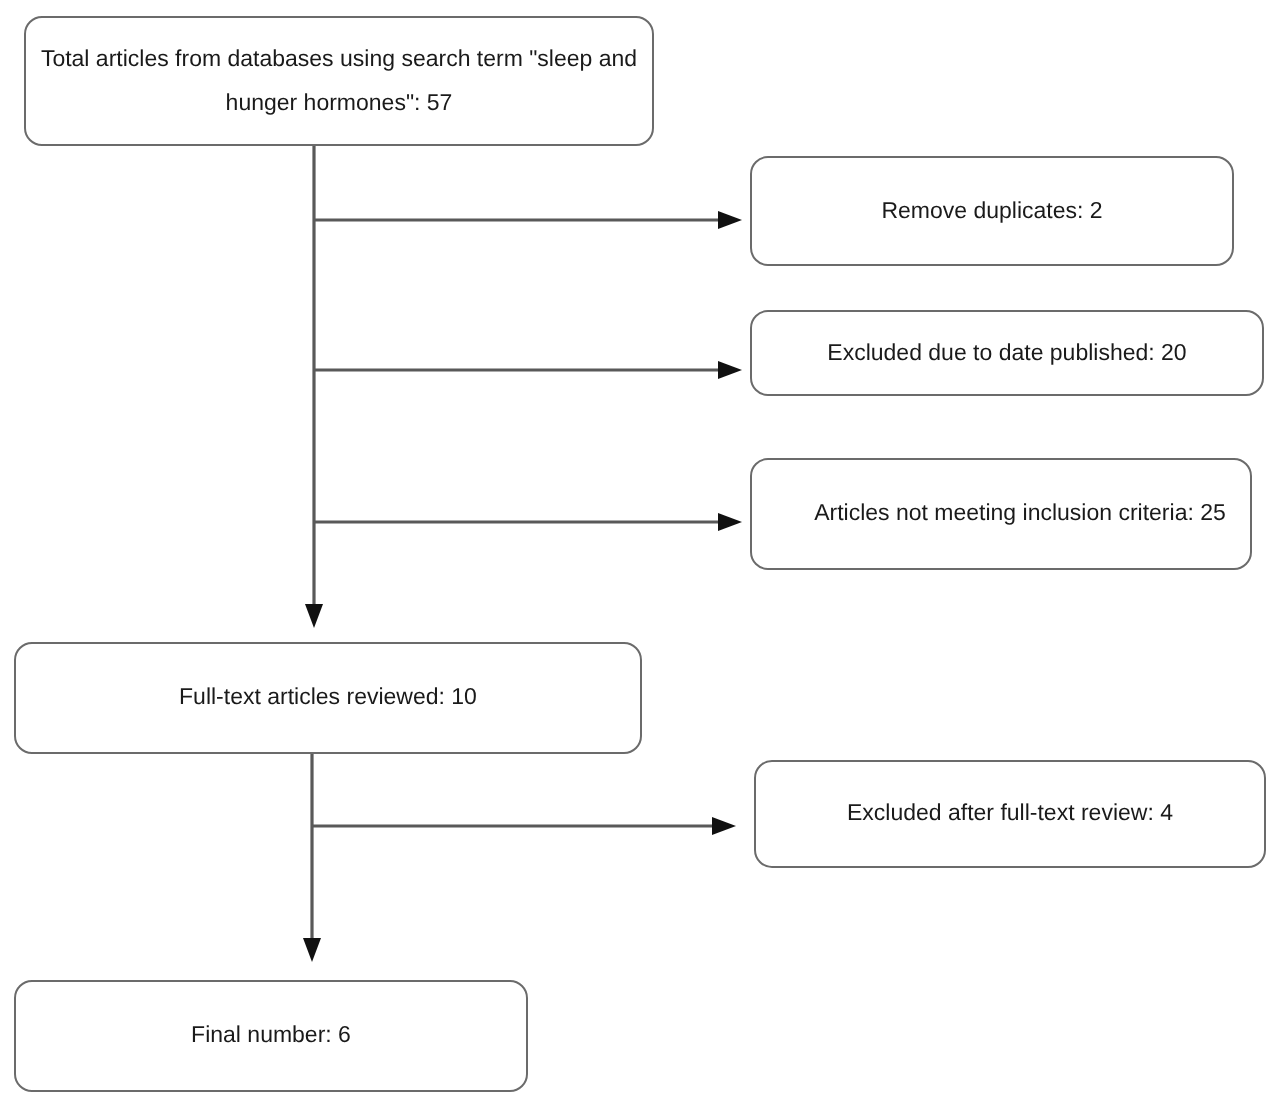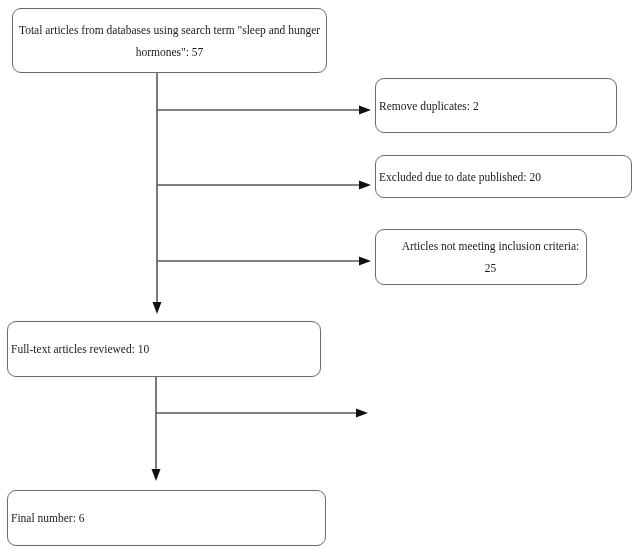--- a/index.html
+++ b/index.html
@@ -32,35 +32,34 @@
     stroke:none;
   }
   .node{
     position:absolute;
     box-sizing:border-box;
     border:1.6px solid var(--border);
     border-radius:9px;
     background:var(--bg);
     display:flex;
     align-items:center;
-    justify-content:flex-start;
+    justify-content:center;
     text-align:center;
     color:var(--text);
     font-size:11.5px;
     line-height:22px;
     padding:2px 3px;
-    font-family:Liberation Serif, serif;
   }
   .node-total{left:12px;top:8px;width:315px;height:65px;}
   .node-duplicates{left:375px;top:78px;width:242px;height:55px;}
   .node-date{left:375px;top:155px;width:257px;height:43px;}
-  .node-criteria{left:375px;top:229px;width:212px;height:56px;padding-left:22px;}
+  .node-criteria{left:375px;top:229px;width:251px;height:56px;padding-left:22px;}
   .node-fulltext{left:7px;top:321px;width:314px;height:56px;}
   .node-ftexcluded{left:377px;top:380px;width:256px;height:54px;}
-  .node-final{left:7px;top:490px;width:319px;height:56px;}
+  .node-final{left:7px;top:490px;width:257px;height:56px;}
 </style>
 </head>
 <body>
 
 <div class="canvas">
 
   <svg class="connectors" viewBox="0 0 639 554" xmlns="http://www.w3.org/2000/svg">
 
     <g>
       <line class="connector" x1="157" y1="73" x2="157" y2="303"></line>
@@ -106,18 +105,21 @@
   </div>
 
   <div class="node node-criteria">
     <span>Articles not meeting inclusion criteria: 25</span>
   </div>
 
   <div class="node node-fulltext">
     <span>Full-text articles reviewed: 10</span>
   </div>
 
+  <div class="node node-ftexcluded">
+    <span>Excluded after full-text review: 4</span>
+  </div>
 
   <div class="node node-final">
     <span>Final number: 6</span>
   </div>
 
 </div>
 
 </body></html>

